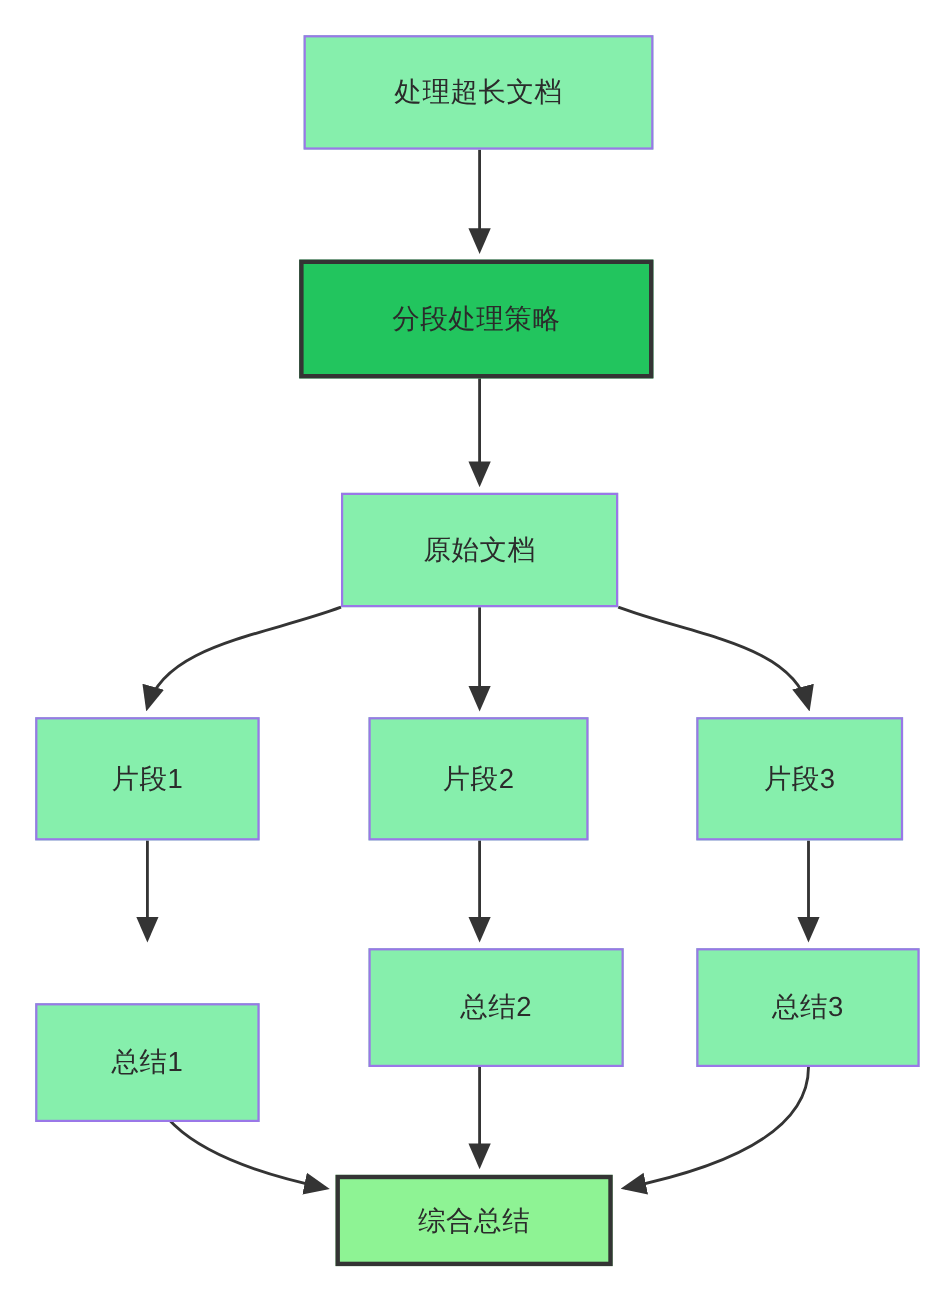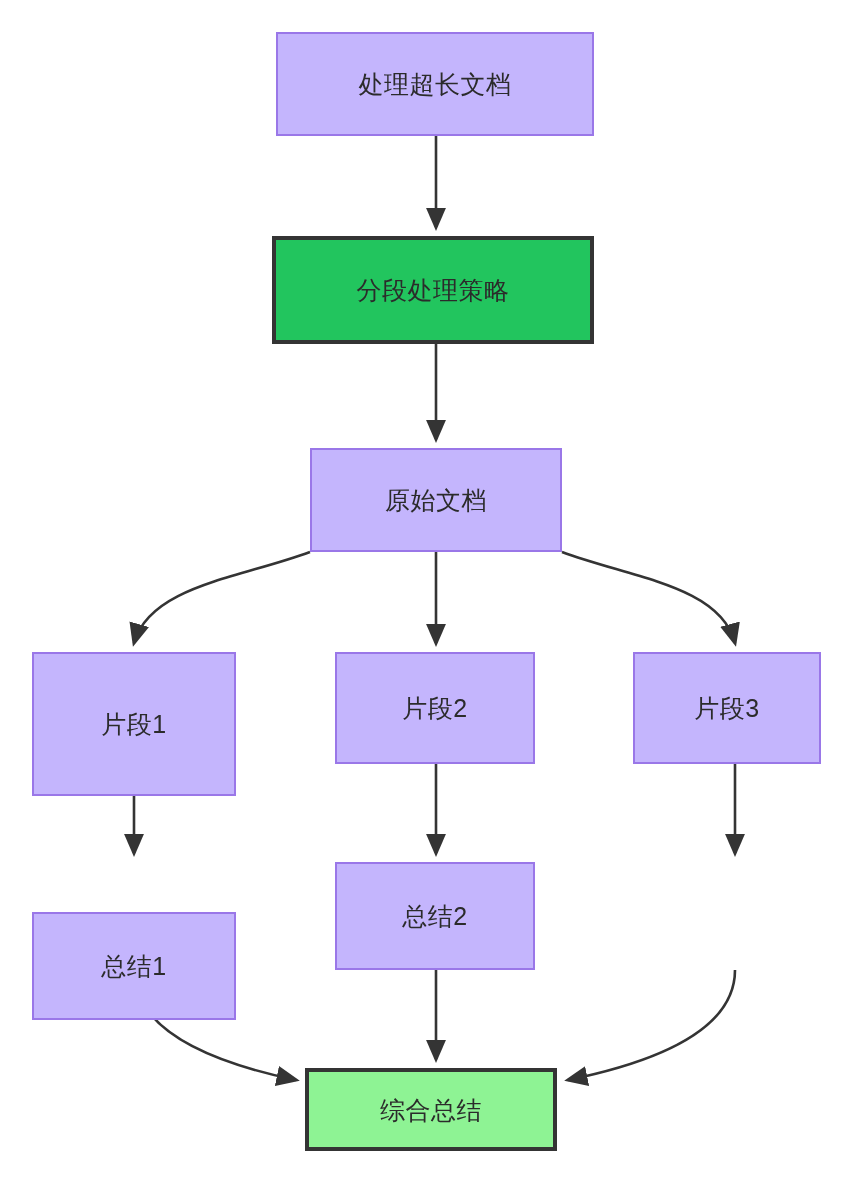--- a/index.html
+++ b/index.html
@@ -38,21 +38,21 @@
     text-align: center;
   }
   .node-label {
     font-size: 25px;
     line-height: 1.2;
     color: #2b2b2b;
     letter-spacing: 0.5px;
     white-space: nowrap;
   }
   .node.normal {
-    background: #c4b5fd;
+    background: #86efac;
     border: 2px solid #9a77e8;
   }
   .node.highlight {
     background: #22c55e;
     border: 4px solid #343434;
   }
   .node.success {
     background: #8ef394;
     border: 4px solid #343434;
   }
@@ -89,38 +89,41 @@
   </div>
 
   <div class="node highlight" style="left:272px; top:236px; width:322px; height:108px;">
     <span class="node-label">分段处理策略</span>
   </div>
 
   <div class="node normal" style="left:310px; top:448px; width:252px; height:104px;">
     <span class="node-label">原始文档</span>
   </div>
 
-  <div class="node normal" style="left:32px; top:652px; width:204px; height:144px;">
+  <div class="node normal" style="left:32px; top:652px; width:204px; height:112px;">
     <span class="node-label">片段1</span>
   </div>
 
   <div class="node normal" style="left:335px; top:652px; width:200px; height:112px;">
     <span class="node-label">片段2</span>
   </div>
 
   <div class="node normal" style="left:633px; top:652px; width:188px; height:112px;">
     <span class="node-label">片段3</span>
   </div>
 
   <div class="node normal" style="left:32px; top:912px; width:204px; height:108px;">
     <span class="node-label">总结1</span>
   </div>
 
-  <div class="node normal" style="left:335px; top:862px; width:200px; height:108px;">
+  <div class="node normal" style="left:335px; top:862px; width:232px; height:108px;">
     <span class="node-label">总结2</span>
   </div>
 
+  <div class="node normal" style="left:633px; top:862px; width:203px; height:108px;">
+    <span class="node-label">总结3</span>
+  </div>
 
   <div class="node success" style="left:305px; top:1068px; width:252px; height:83px;">
     <span class="node-label">综合总结</span>
   </div>
 
 </div>
 
 </body></html>

